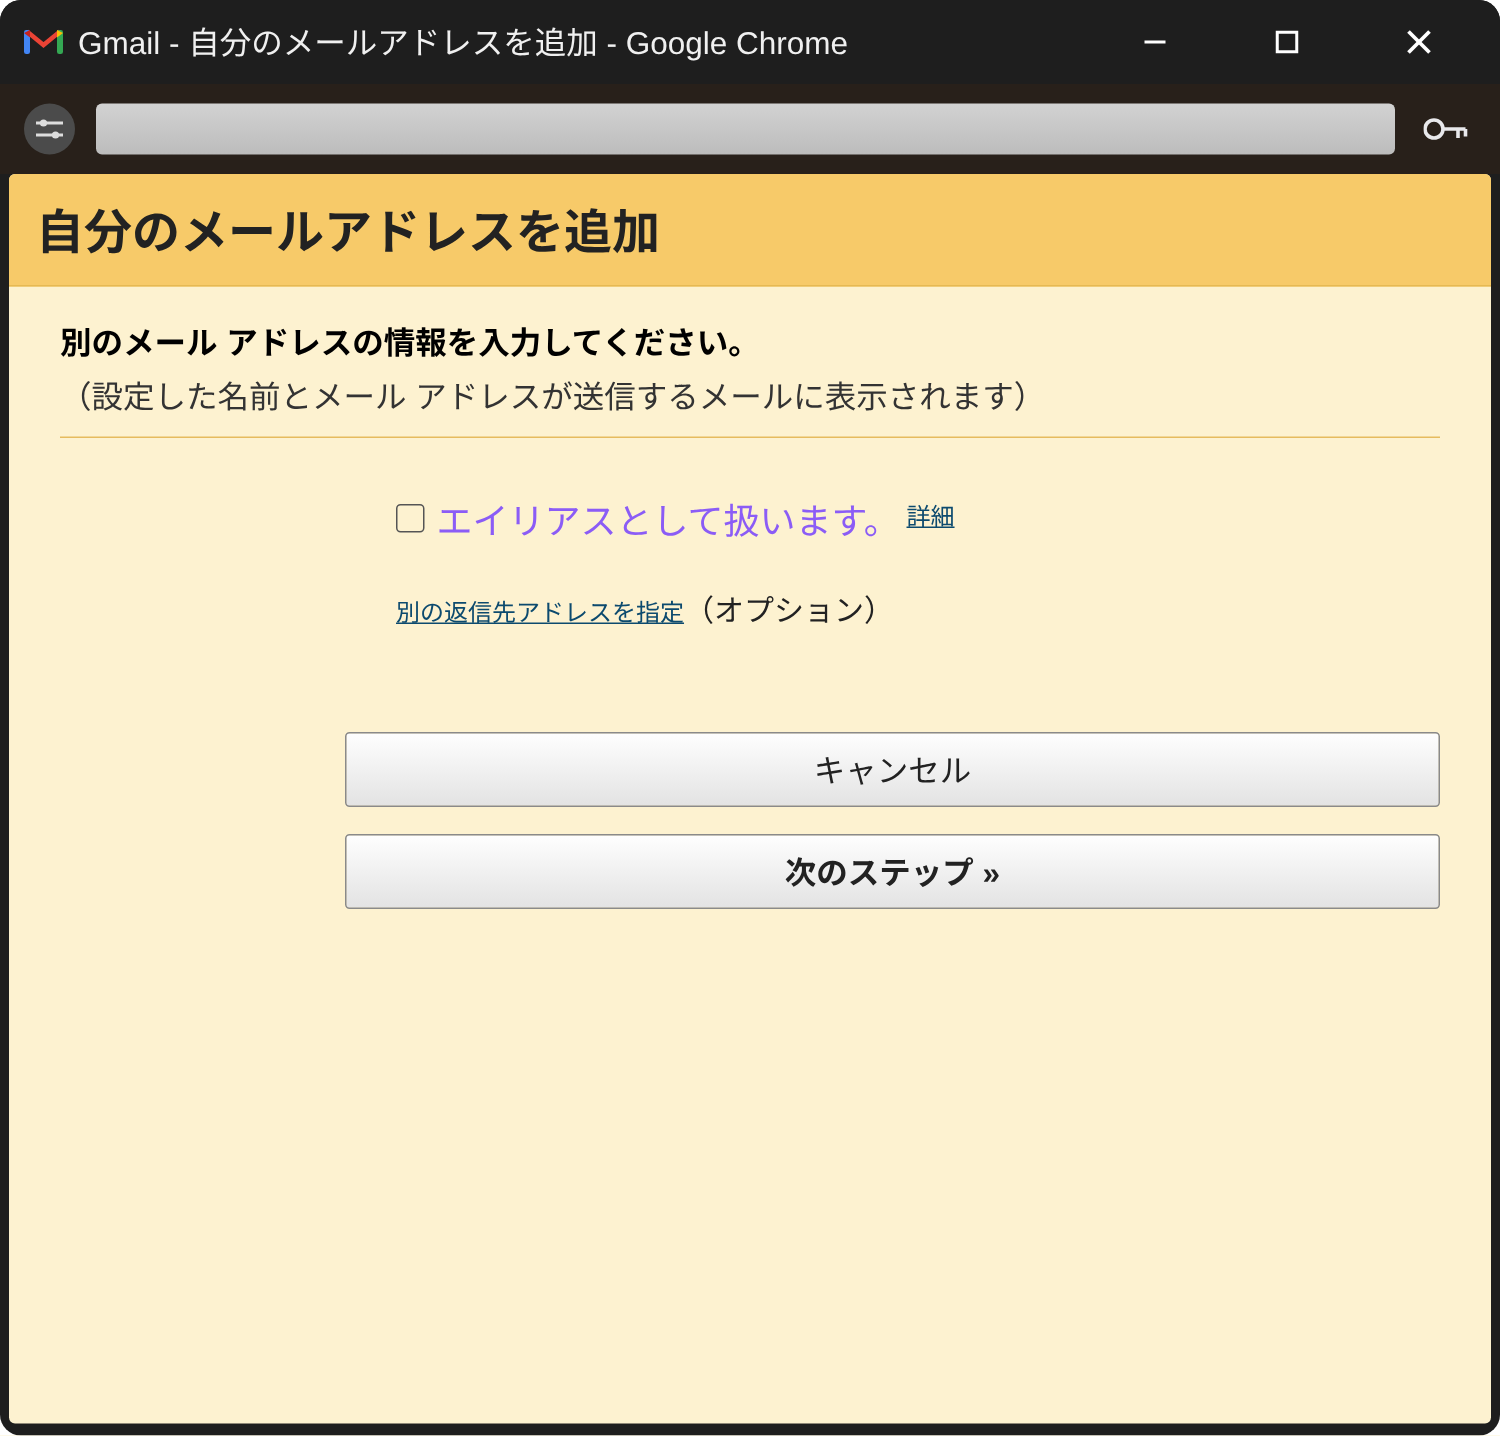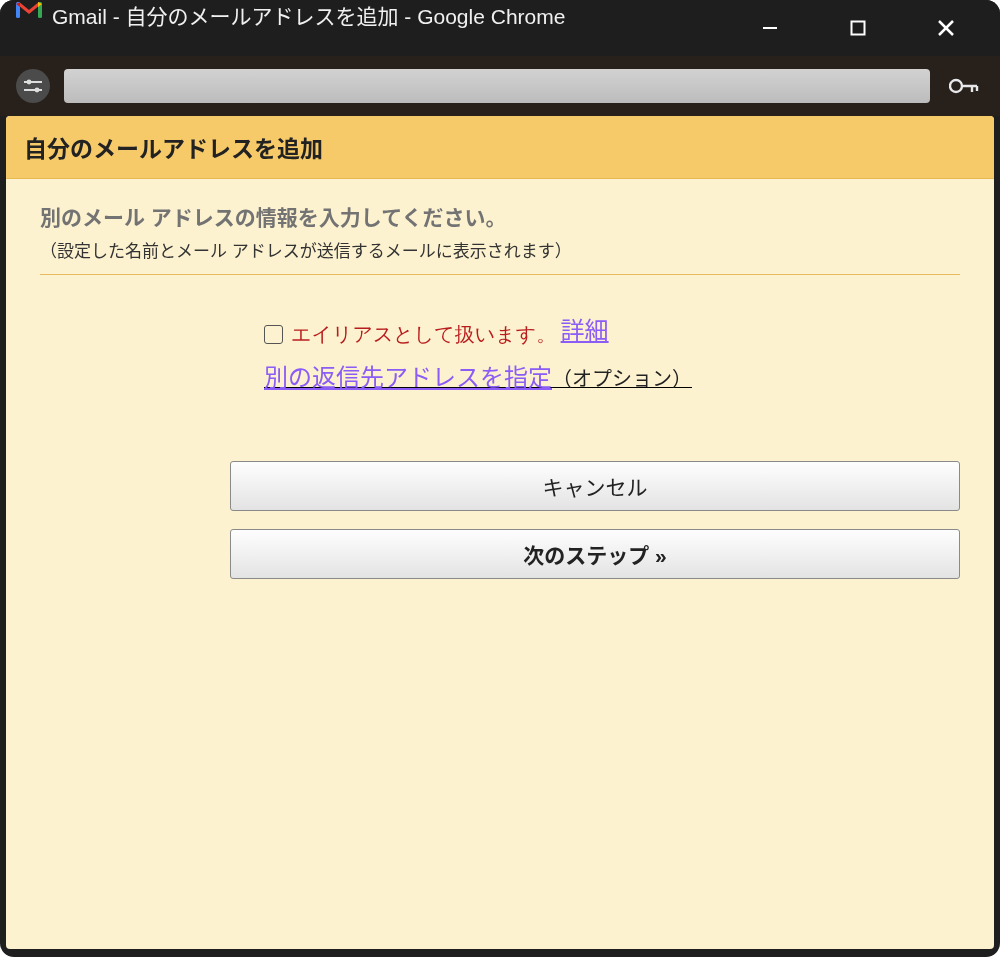--- a/index.html
+++ b/index.html
@@ -16,20 +16,21 @@
     border-radius:14px;
     position:relative;
     overflow:hidden;
   }
 
   
   .titlebar {
     height:56px;
     background:#1e1e1e;
     display:flex;
+    align-items:center;
     padding:0 12px 0 16px;
     color:#e8e8e8;
   }
   .gmail-icon { width:26px; height:20px; position:relative; margin-right:10px; flex:0 0 auto; }
   .title-text { font-size:21px; color:#f0f0f0; white-space:nowrap; }
   .title-spacer { flex:1; }
   .win-controls { display:flex; align-items:center; gap:44px; padding-right:20px; }
   .win-btn { width:44px; height:40px; display:flex; align-items:center; justify-content:center; cursor:pointer; color:#fff; }
   .win-btn svg { display:block; }
 
@@ -65,36 +66,36 @@
     background:#fdf2d0;
     border-radius:4px;
     overflow:hidden;
   }
   .header-band {
     background:#f7ca69;
     padding:14px 18px 14px 18px;
     border-bottom:1px solid #e6b953;
   }
   .header-title {
-    font-size:23px;
+    font-size:32px;
     font-weight:700;
     color:#222;
   }
 
   .inner {
     padding:22px 34px 0 34px;
   }
   .sect-title {
     font-size:21px;
     font-weight:700;
-    color:#737373;
+    color:#000000;
     margin-bottom:6px;
   }
   .sect-sub {
-    font-size:17px;
+    font-size:21px;
     color:#333;
     margin-bottom:12px;
   }
   .hr {
     height:1px;
     background:#e6bb5e;
     margin:0 0 22px 0;
   }
 
   .form-table { display:table; border-collapse:separate; border-spacing:0 8px; }
@@ -149,23 +150,23 @@
     width:19px; height:19px;
     border:1.5px solid #555;
     border-radius:3px;
     display:inline-block;
     vertical-align:middle;
     margin-right:8px;
     background:#fdf2d0;
     cursor:pointer;
     padding:0;
   }
-  .alias-text { font-size:20px; color:#b91c1c; vertical-align:middle;font-family:Liberation Serif, serif; }
-  .link { color:#8b5cf6; text-decoration:underline; cursor:pointer; font-size:24px; }
-  .sublink-row { margin-top:10px; padding-left:0;text-decoration:underline; }
+  .alias-text { font-size:24px; color:#8b5cf6; vertical-align:middle; }
+  .link { color:#0c4a6e; text-decoration:underline; cursor:pointer; font-size:16px; }
+  .sublink-row { margin-top:28px; padding-left:0; }
   .opt-text { font-size:20px; color:#222; }
 
   .button-row {
     margin-top:56px;
     display:flex;
     gap:18px;
     padding-left:190px;
     flex-direction:column;
   }
   button.btn {

